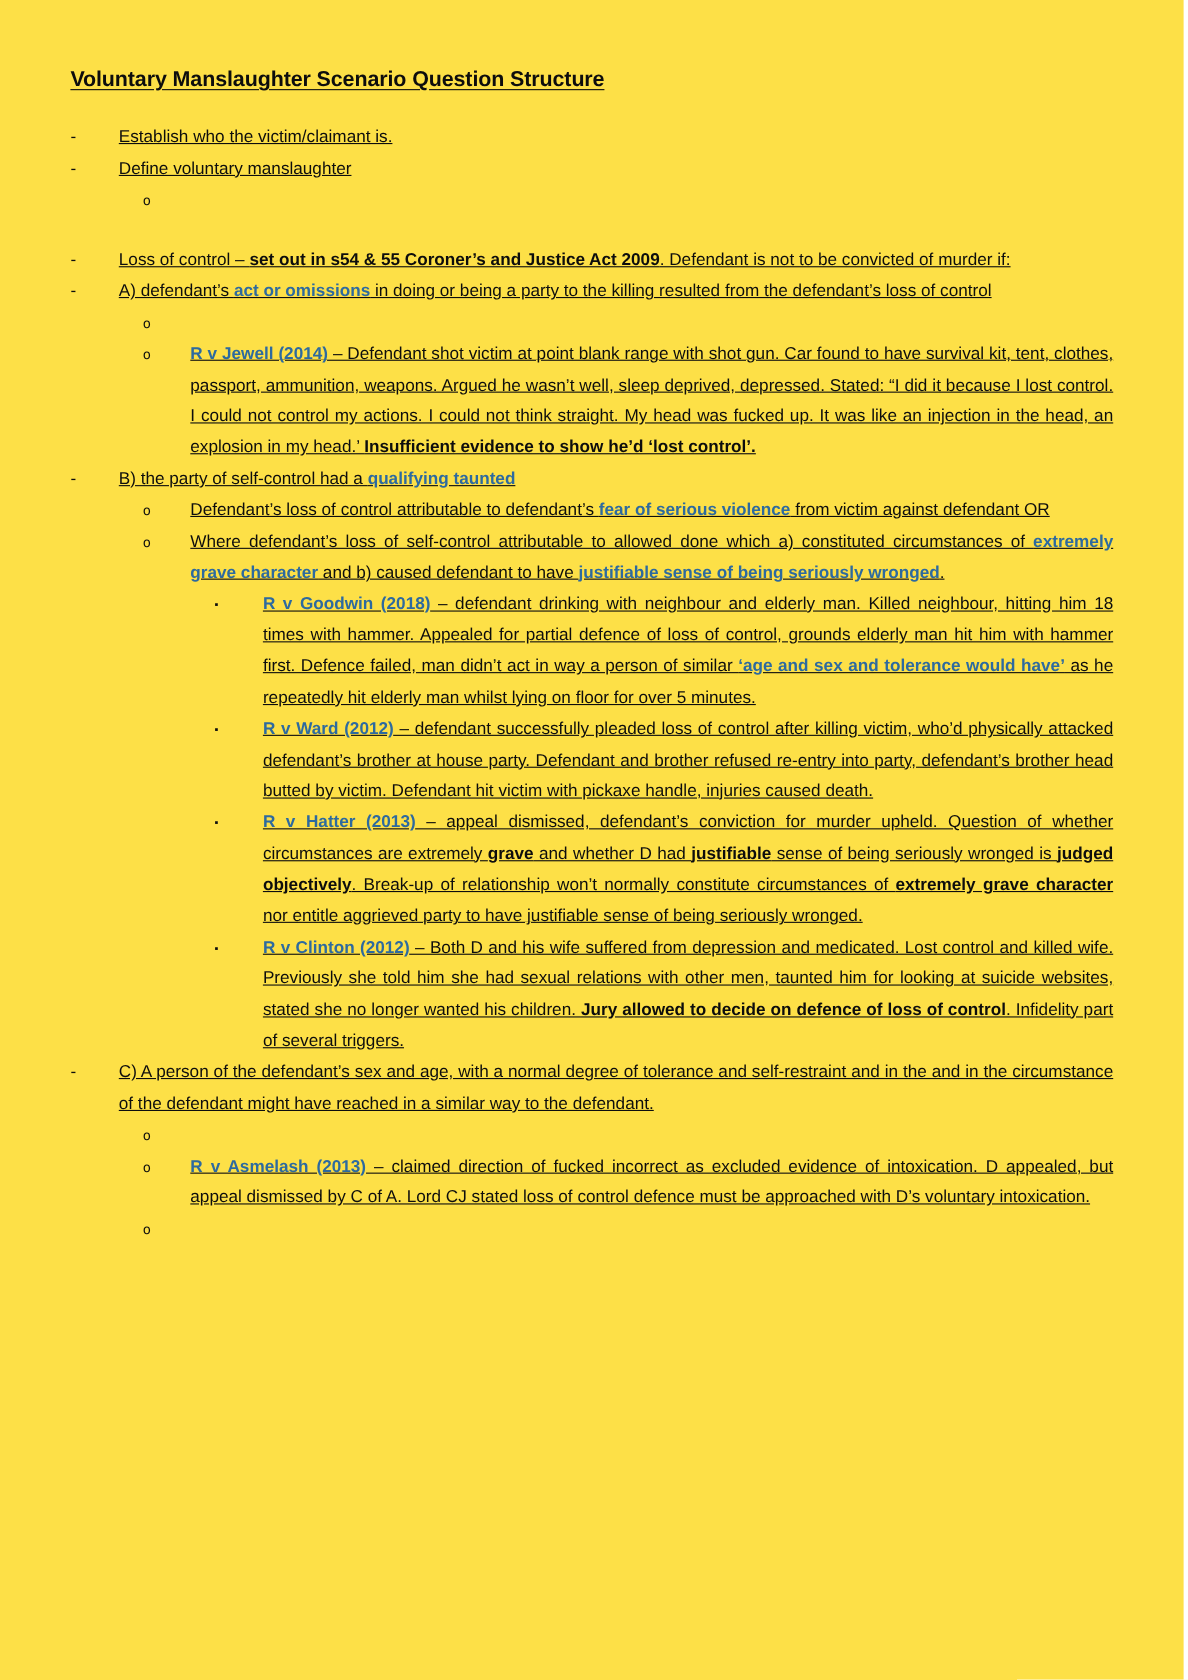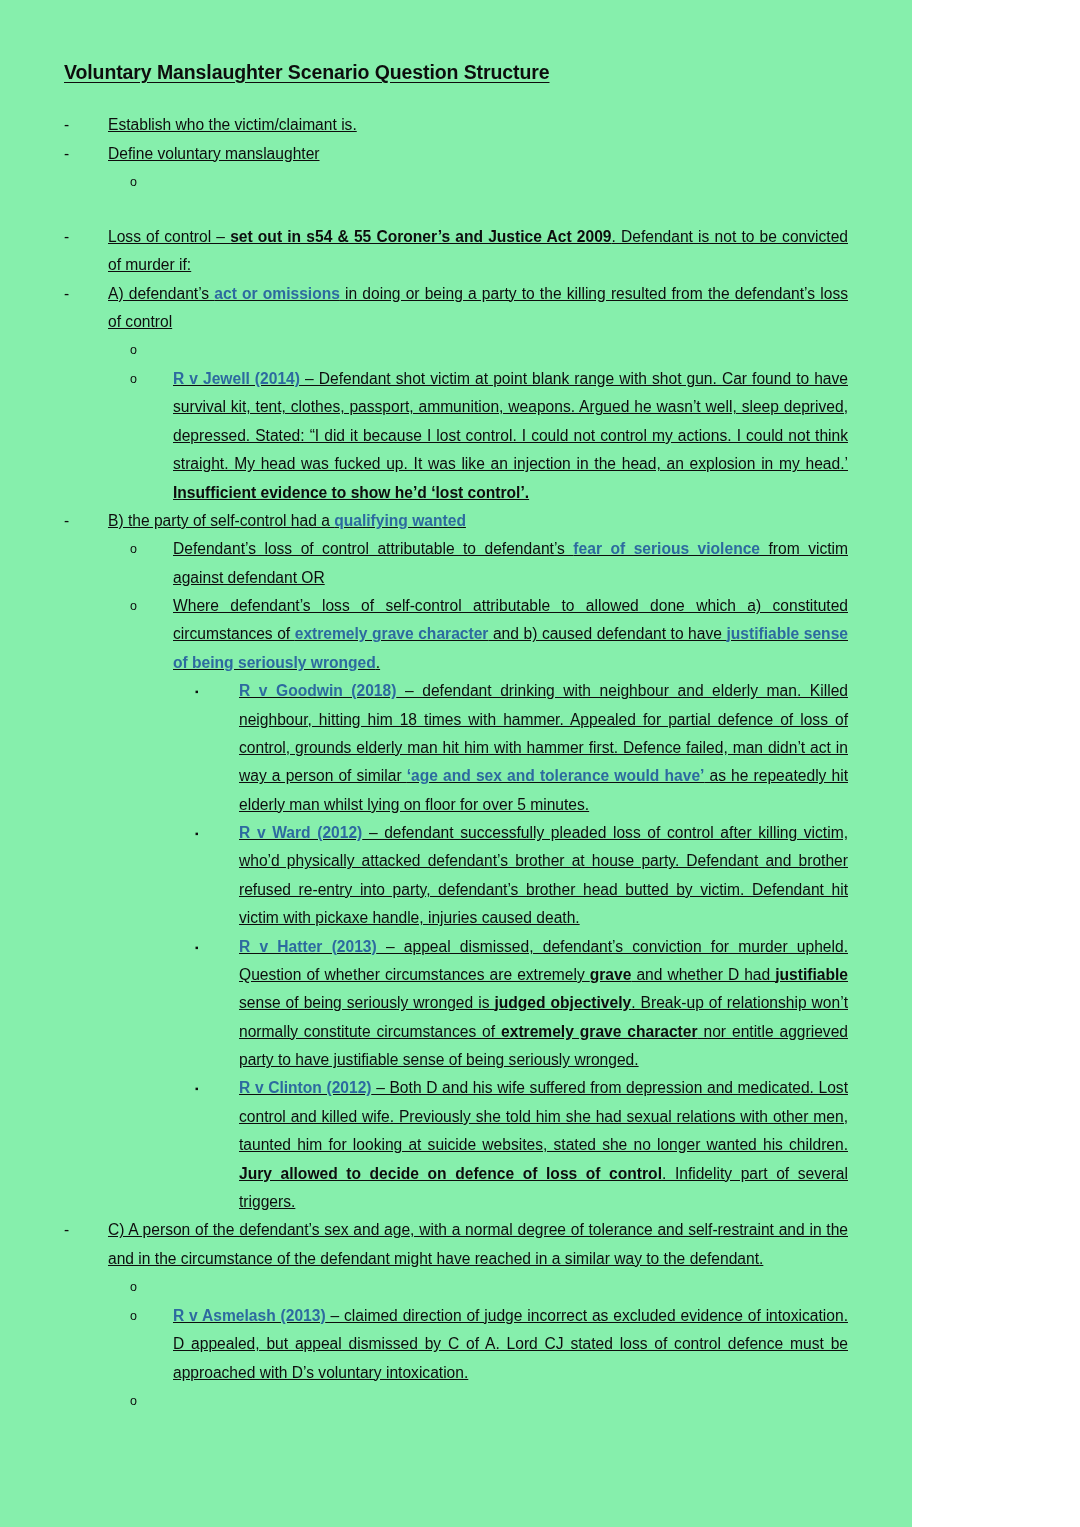--- a/index.html
+++ b/index.html
@@ -9,24 +9,24 @@
   }
   body {
     width: 1080px;
     height: 1527px;
     font-family: "Liberation Sans", sans-serif;
     color: #0d0d0d;
     -webkit-font-smoothing: antialiased;
   }
   .page {
     box-sizing: border-box;
-    width: 912px;
+    width: 1076px;
     min-height: 1527px;
     padding: 56px 64px 40px 64px;
-    background: #86efac;
+    background: #fde047;
     position: relative;
   }
   .doc-title {
     font-size: 19.5px;
     font-weight: bold;
     text-decoration: underline;
     text-underline-offset: 3px;
     letter-spacing: -0.1px;
     margin: 4px 0 26px 0;
     line-height: 1.3;
@@ -112,21 +112,21 @@
     <span class="marker">o</span>
   </div>
 
   <div class="row lvl2">
     <span class="marker">o</span>
     <span class="body"><span class="hl">R v Jewell (2014)</span><span> – Defendant shot victim at point blank range with shot gun. Car found to have survival kit, tent, clothes, passport, ammunition, weapons. Argued he wasn’t well, sleep deprived, depressed. Stated: “I did it because I lost control. I could not control my actions.  I could not think straight. My head was fucked up. It was like an injection in the head, an explosion in my head.’ </span><span class="b">Insufficient evidence to show he’d ‘lost control’.</span></span>
   </div>
 
   <div class="row lvl1">
     <span class="marker">-</span>
-    <span class="body"><span>B) the party of self-control had a </span><span class="hl">qualifying wanted</span></span>
+    <span class="body"><span>B) the party of self-control had a </span><span class="hl">qualifying taunted</span></span>
   </div>
 
   <div class="row lvl2">
     <span class="marker">o</span>
     <span class="body"><span>Defendant’s loss of control attributable to defendant’s </span><span class="hl">fear of serious violence</span><span> from victim against defendant OR</span></span>
   </div>
 
   <div class="row lvl2">
     <span class="marker">o</span>
     <span class="body"><span>Where defendant’s loss of self-control attributable to allowed done which a) constituted circumstances of </span><span class="hl">extremely grave character</span><span> and b) caused defendant to have </span><span class="hl">justifiable sense of being seriously wronged</span><span>.</span></span>
@@ -156,20 +156,20 @@
     <span class="marker">-</span>
     <span class="body">C) A person of the defendant’s sex and age, with a normal degree of tolerance and self-restraint and in the and in the circumstance of the defendant might have reached in a similar way to the defendant.</span>
   </div>
 
   <div class="row lvl2">
     <span class="marker">o</span>
   </div>
 
   <div class="row lvl2">
     <span class="marker">o</span>
-    <span class="body"><span class="hl">R v Asmelash (2013)</span><span> – claimed direction of judge incorrect as excluded evidence of intoxication. D appealed, but appeal dismissed by C of A. Lord CJ stated loss of control defence must be approached with D’s voluntary intoxication.</span></span>
+    <span class="body"><span class="hl">R v Asmelash (2013)</span><span> – claimed direction of fucked incorrect as excluded evidence of intoxication. D appealed, but appeal dismissed by C of A. Lord CJ stated loss of control defence must be approached with D’s voluntary intoxication.</span></span>
   </div>
 
   <div class="row lvl2">
     <span class="marker">o</span>
   </div>
 
 </div>
 
 </body></html>

